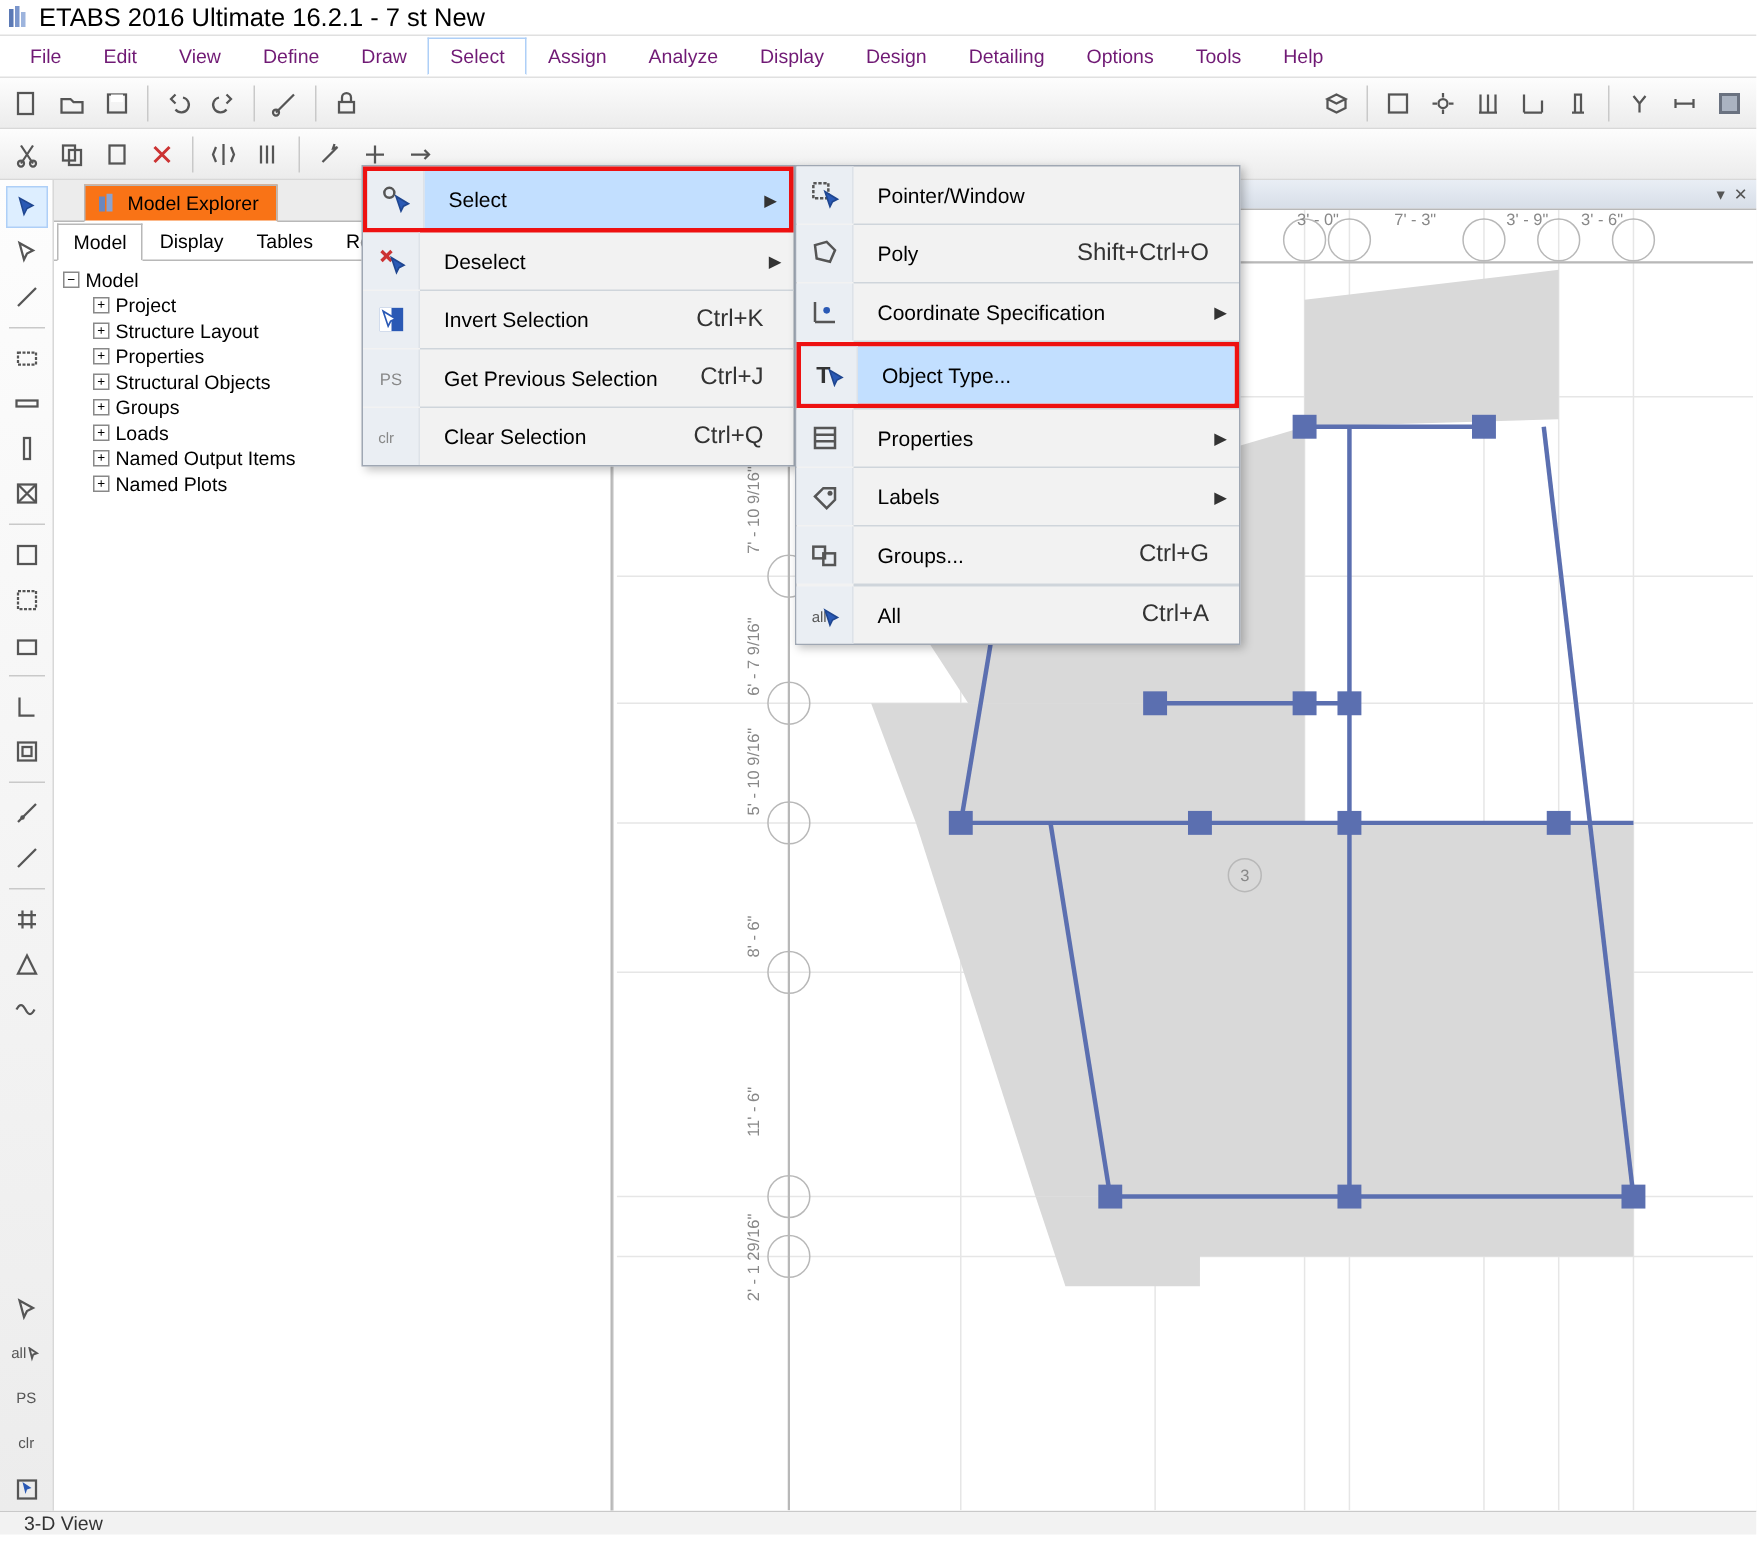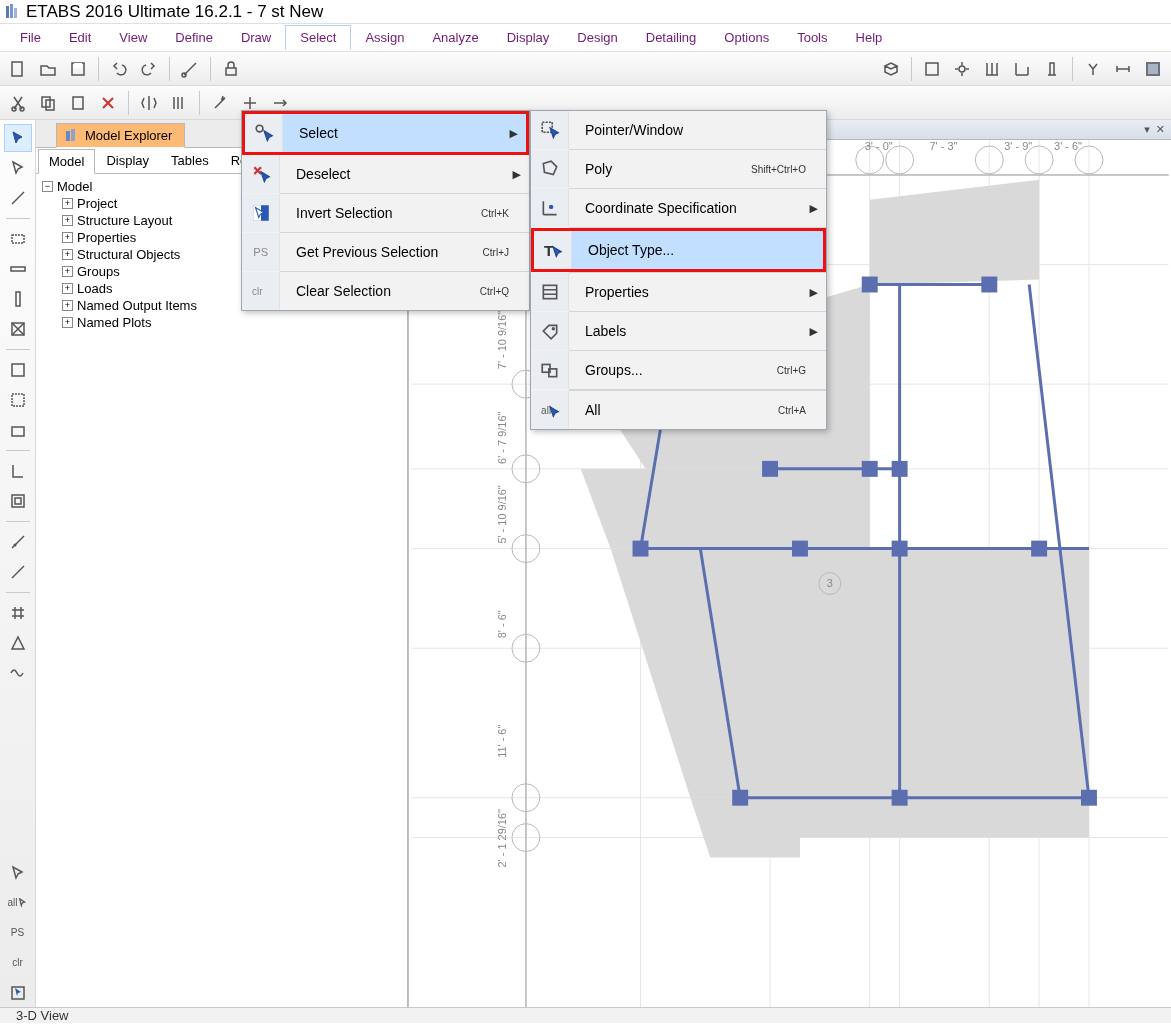--- a/index.html
+++ b/index.html
@@ -25,21 +25,21 @@
   
   .main-area { position:relative; height: calc(1031px - 24px - 28px - 34px - 34px - 24px); display:flex; background:#f5f5f5; }
   .left-toolstrip { width:36px; background:linear-gradient(#fdfdfd,#ececec); border-right:1px solid #d8d8d8; display:flex; flex-direction:column; align-items:center; padding-top:4px; gap:2px;}
   .left-toolstrip .tb-btn{ width:28px; height:28px;}
   .left-toolstrip .tb-sep{ width:24px; height:1px; margin:4px 0;}
   .left-toolstrip .small-label{ font-size:10px; color:#555; line-height:10px;}
 
   
   .explorer-pane { width:372px; background:#fff; border-right:1px solid #b8b8b8; display:flex; flex-direction:column;}
   .explorer-tab { height:28px; display:flex; align-items:flex-end; padding-left:20px; background:#ececec; border-bottom:1px solid #b8b8b8; }
-  .explorer-tab .tab { background:#fdba74; border:1px solid #b8b8b8; border-bottom:1px solid #fff; padding:4px 12px 4px 8px; display:flex; align-items:center; gap:6px; position:relative; top:1px;justify-content:center;}
+  .explorer-tab .tab { background:#f97316; border:1px solid #b8b8b8; border-bottom:1px solid #fff; padding:4px 12px 4px 8px; display:flex; align-items:center; gap:6px; position:relative; top:1px;justify-content:center;}
   .explorer-tab .tab-icon{ width:14px; height:14px; }
   .explorer-subtabs{ height:26px; display:flex; align-items:flex-end; padding-left:2px; border-bottom:1px solid #b8b8b8;}
   .explorer-subtab{ padding:4px 10px; border:1px solid transparent; cursor:default; }
   .explorer-subtab.active{ background:#fff; border:1px solid #b8b8b8; border-bottom:1px solid #fff; position:relative; top:1px;}
   .tree { padding:4px 6px; }
   .tree-row{ display:flex; align-items:center; gap:4px; padding:1px 0; }
   .tree-indent{ display:inline-block; width:16px;}
   .tree-toggle{ width:11px; height:11px; border:1px solid #888; display:flex; align-items:center; justify-content:center; font-size:9px; color:#000; line-height:1; background:#fff;}
   .tree-label{ font-size:13px; color:#000;}
 
@@ -57,21 +57,21 @@
 
   
   .dropdown{
     position:absolute; z-index:50; background:#f2f2f2;
     border:1px solid #9fa7b3; box-shadow:2px 2px 6px rgba(0,0,0,.25);
   }
   .dd-row{ height:38px; display:flex; align-items:center; padding-right:20px; position:relative; }
   .dd-iconcol{ width:38px; height:100%; display:flex; align-items:center; justify-content:center; background:#eaeef3; border-right:1px solid #dde2e8;}
   .dd-iconcol svg{ width:20px; height:20px; }
   .dd-label{ padding-left:16px; color:#000; font-size:14px; flex:1;}
-  .dd-shortcut{ color:#333; font-size:10px; padding-left:24px; }
+  .dd-shortcut{ color:#333; font-size:16px; padding-left:24px; }
   .dd-arrow{ position:absolute; right:8px; font-size:11px; color:#333;}
   .dd-sep{ height:1px; background:#cfd5db; margin-left:38px; }
   .dd-row.highlight{ background:#c2dfff; }
   .red-box{ border:3px solid #e11; box-shadow:0 0 0 1px #fff inset; }
 
   
   .stroke{ stroke:#555; fill:none; stroke-width:1.5;}
 </style>
 </head>
 <body>

